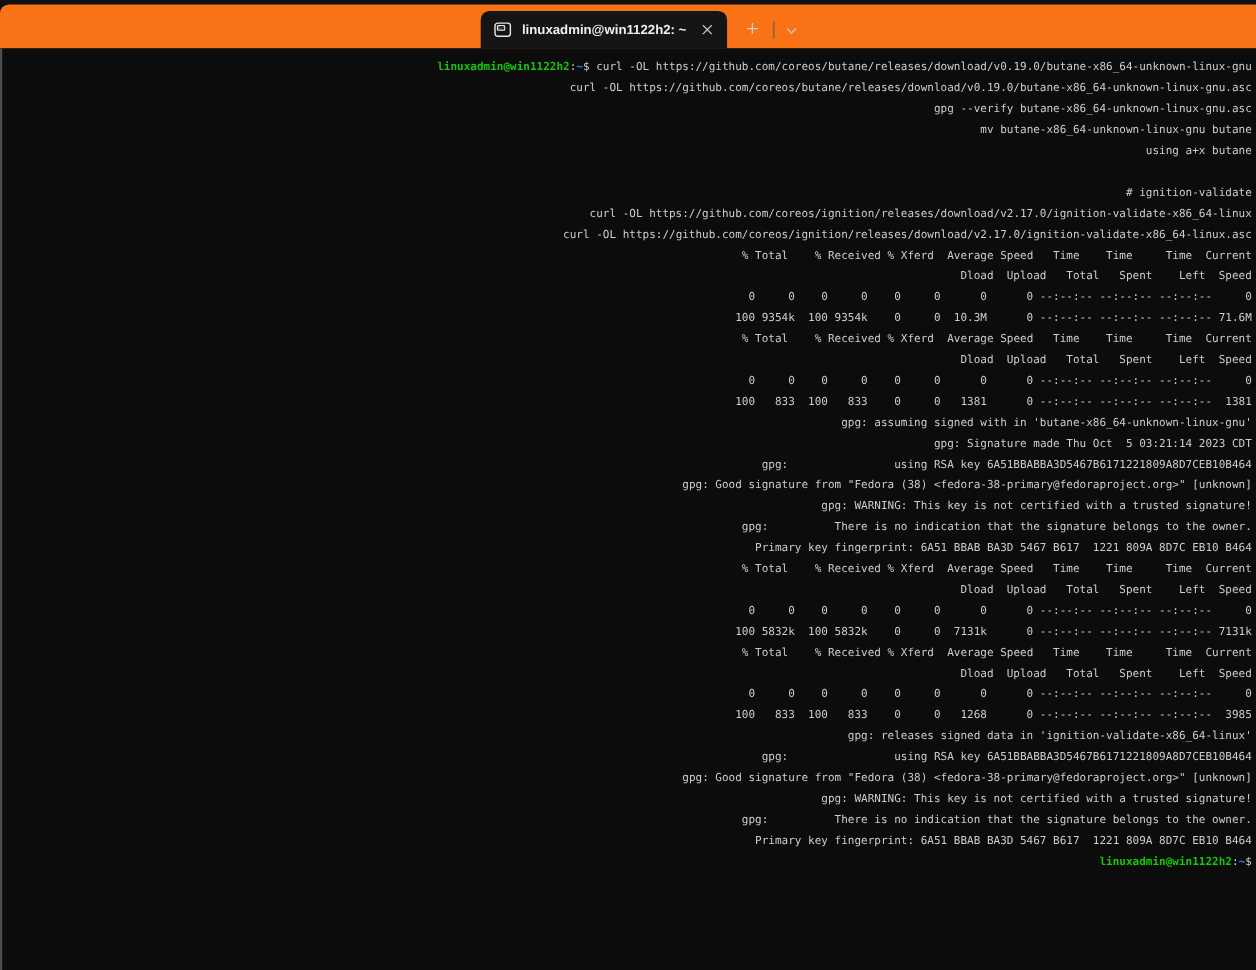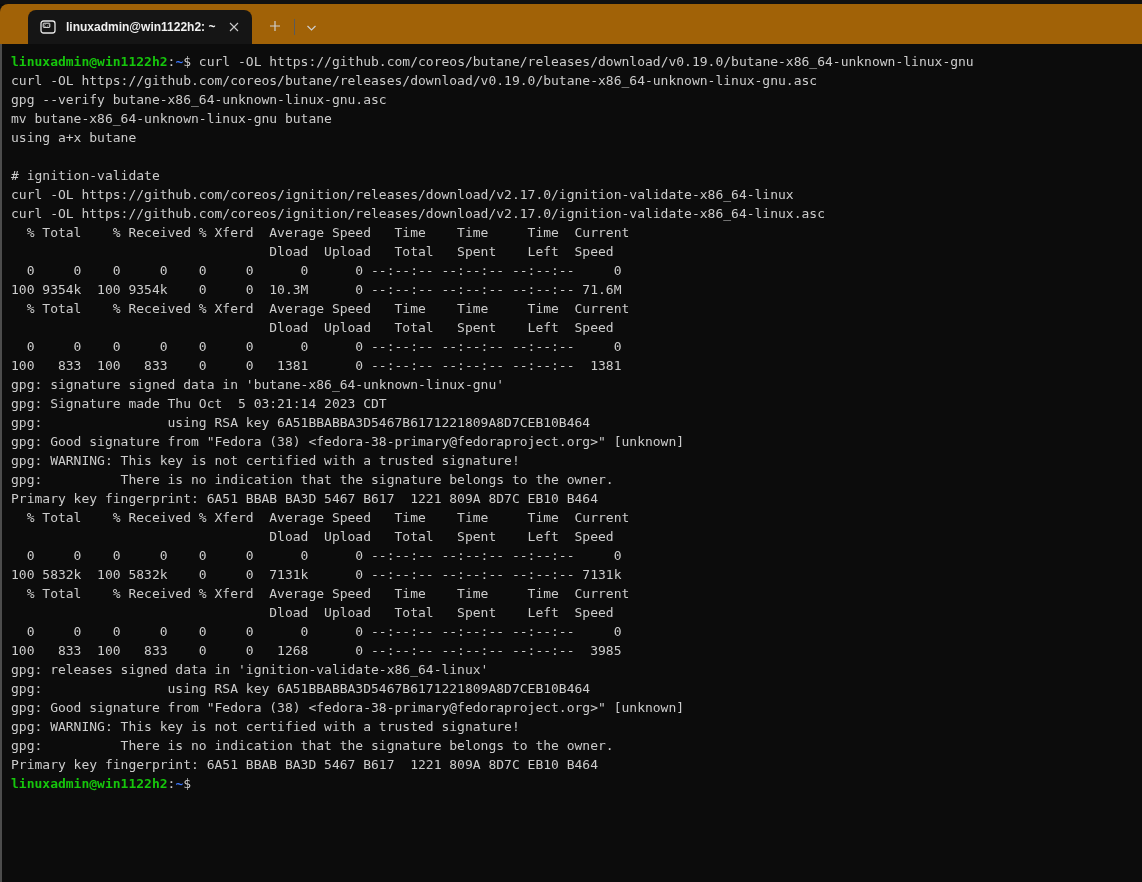--- a/index.html
+++ b/index.html
@@ -5,22 +5,23 @@
   * { margin:0; padding:0; box-sizing:border-box; }
   html,body { background:#000; width:1142px; height:882px; overflow:hidden; }
   .window {
     width:1142px; height:882px; background:#0c0c0c;
     font-family:"Liberation Sans", sans-serif;
     display:flex; flex-direction:column;
   }
   
   .top-strip { height:4px; background:#111111; }
   .tabbar {
-    height:40px; background:#a16207; display:flex; align-items:flex-end;
+    height:40px; background:#f97316; display:flex; align-items:flex-end;
     border-top-left-radius:8px;
+    justify-content:center;
   }
   .tab {
     margin-left:28px; height:34px; width:224px;
     background:#151515; border-radius:8px 8px 0 0;
     display:flex; align-items:center; padding:0 6px 0 12px;
     cursor:default;
   }
   .tab-icon { width:16px; height:16px; flex:0 0 auto; }
   .tab-title {
     color:#f0f0f0; font-size:12px; font-weight:600; margin-left:10px;
@@ -39,22 +40,22 @@
   .newtab-btn { width:34px; margin-left:6px; }
   .menu-btn { width:28px; }
   .btn-divider { width:1px; height:16px; background:#5a5a5a; margin:0 2px 9px 2px; align-self:flex-end; }
   .newtab-btn, .menu-btn { align-self:flex-end; margin-bottom:0; }
   
   .terminal {
     flex:1 1 auto; background:#0c0c0c;
     border-left:2px solid #4d4d4d;
     padding:8px 4px 0 9px;
     font-family:"DejaVu Sans Mono", monospace;
-    font-size:13px; line-height:19px; color:#cccccc;
-    overflow:hidden; cursor:text;
+    font-size:10px; line-height:19px; color:#cccccc;
+    overflow:hidden; cursor:text;text-align:right;
   }
   .line { white-space:pre; min-height:19px; }
   .c-fg    { color:#cccccc; }
   .c-green { color:#16c60c; font-weight:bold; }
   .c-blue  { color:#3b78ff; font-weight:bold; }
 </style>
 </head>
 <body>
 
 <div class="window">
@@ -109,21 +110,21 @@
       <div class="line"><span class="c-fg">curl -OL https://github.com/coreos/ignition/releases/download/v2.17.0/ignition-validate-x86_64-linux</span></div>
       <div class="line"><span class="c-fg">curl -OL https://github.com/coreos/ignition/releases/download/v2.17.0/ignition-validate-x86_64-linux.asc</span></div>
       <div class="line"><span class="c-fg">  % Total    % Received % Xferd  Average Speed   Time    Time     Time  Current</span></div>
       <div class="line"><span class="c-fg">                                 Dload  Upload   Total   Spent    Left  Speed</span></div>
       <div class="line"><span class="c-fg">  0     0    0     0    0     0      0      0 --:--:-- --:--:-- --:--:--     0</span></div>
       <div class="line"><span class="c-fg">100 9354k  100 9354k    0     0  10.3M      0 --:--:-- --:--:-- --:--:-- 71.6M</span></div>
       <div class="line"><span class="c-fg">  % Total    % Received % Xferd  Average Speed   Time    Time     Time  Current</span></div>
       <div class="line"><span class="c-fg">                                 Dload  Upload   Total   Spent    Left  Speed</span></div>
       <div class="line"><span class="c-fg">  0     0    0     0    0     0      0      0 --:--:-- --:--:-- --:--:--     0</span></div>
       <div class="line"><span class="c-fg">100   833  100   833    0     0   1381      0 --:--:-- --:--:-- --:--:--  1381</span></div>
-      <div class="line"><span class="c-fg">gpg: signature signed data in 'butane-x86_64-unknown-linux-gnu'</span></div>
+      <div class="line"><span class="c-fg">gpg: assuming signed with in 'butane-x86_64-unknown-linux-gnu'</span></div>
       <div class="line"><span class="c-fg">gpg: Signature made Thu Oct  5 03:21:14 2023 CDT</span></div>
       <div class="line"><span class="c-fg">gpg:                using RSA key 6A51BBABBA3D5467B6171221809A8D7CEB10B464</span></div>
       <div class="line"><span class="c-fg">gpg: Good signature from "Fedora (38) &lt;fedora-38-primary@fedoraproject.org&gt;" [unknown]</span></div>
       <div class="line"><span class="c-fg">gpg: WARNING: This key is not certified with a trusted signature!</span></div>
       <div class="line"><span class="c-fg">gpg:          There is no indication that the signature belongs to the owner.</span></div>
       <div class="line"><span class="c-fg">Primary key fingerprint: 6A51 BBAB BA3D 5467 B617  1221 809A 8D7C EB10 B464</span></div>
       <div class="line"><span class="c-fg">  % Total    % Received % Xferd  Average Speed   Time    Time     Time  Current</span></div>
       <div class="line"><span class="c-fg">                                 Dload  Upload   Total   Spent    Left  Speed</span></div>
       <div class="line"><span class="c-fg">  0     0    0     0    0     0      0      0 --:--:-- --:--:-- --:--:--     0</span></div>
       <div class="line"><span class="c-fg">100 5832k  100 5832k    0     0  7131k      0 --:--:-- --:--:-- --:--:-- 7131k</span></div>

